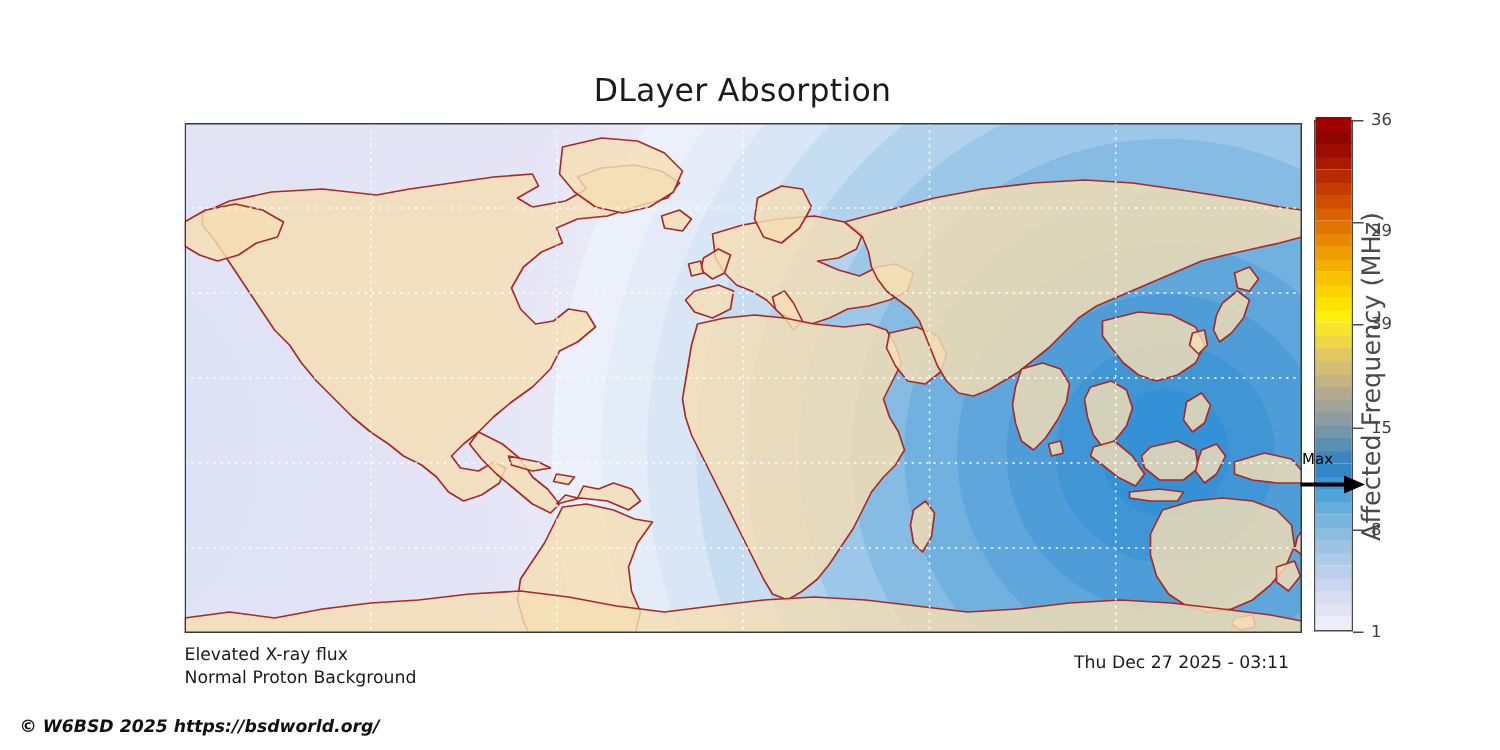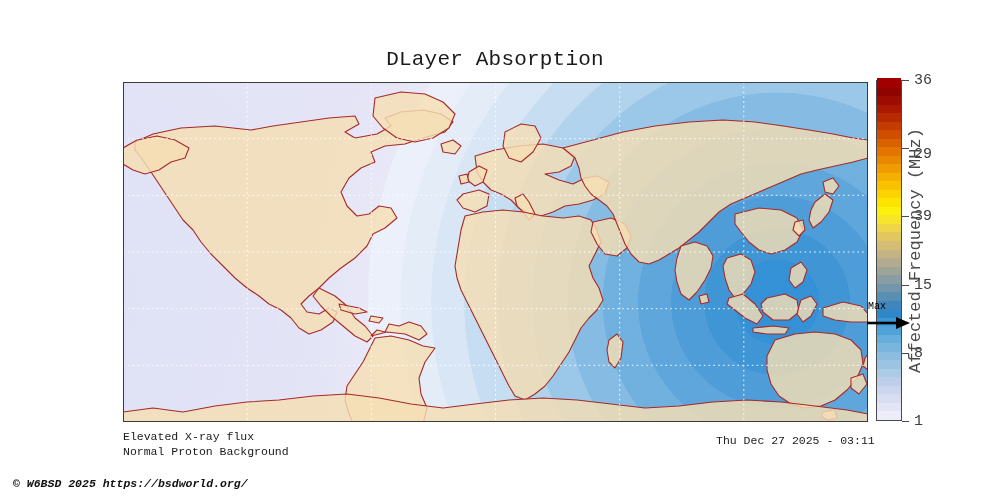--- a/index.html
+++ b/index.html
@@ -1,42 +1,42 @@
 <!DOCTYPE html>
 <html><head>
 <meta charset="utf-8">
 <style>
   html,body{margin:0;padding:0;}
   body{
     width:1000px;height:500px;background:#ffffff;
     font-family:"DejaVu Sans","Liberation Sans",sans-serif;
     overflow:hidden;position:relative;
   }
-  #root{position:absolute;left:0;top:0;width:1000px;height:468px;font-family:Liberation Mono, monospace;}
+  #root{position:absolute;left:0;top:0;width:1000px;height:468px;}
 
   
   .title{
     position:absolute;left:0;top:48px;width:990px;text-align:center;
     font-size:21px;color:#1a1a1a;letter-spacing:.2px;
   }
 
   
   .map-wrap{
     position:absolute;left:123px;top:82px;width:745px;height:340px;
     overflow:hidden;background:#e4e4f6;
   }
   .map-svg{position:absolute;left:0;top:0;width:745px;height:340px;display:block;}
 
   
   .cbar-wrap{position:absolute;left:876px;top:80px;width:26px;height:341px;}
   .cbar{position:absolute;left:0;top:0;width:26px;height:341px;border:1px solid #4a4a4a;box-sizing:border-box;}
   .cbar-seg{position:absolute;left:0;width:100%;}
   .cbar-ticks{position:absolute;left:26px;top:0;width:60px;height:341px;}
   .ctick{position:absolute;left:0;height:1px;width:7px;background:#4a4a4a;}
-  .ctick-lbl{position:absolute;left:12px;font-size:15px;color:#3c3c3c;transform:translateY(-50%);}
+  .ctick-lbl{position:absolute;left:12px;font-size:11px;color:#3c3c3c;transform:translateY(-50%);}
   .cbar-axis-label{
     position:absolute;left:905px;top:80px;height:341px;width:20px;
     display:flex;align-items:center;justify-content:center;
   }
   .cbar-axis-label span{
     transform:rotate(-90deg);white-space:nowrap;font-size:17px;color:#4a4a4a;
   }
   
   .max-marker{position:absolute;left:866px;top:301px;width:52px;height:32px;}
   .max-lbl{position:absolute;left:2px;top:0;font-size:10px;color:#000;}

